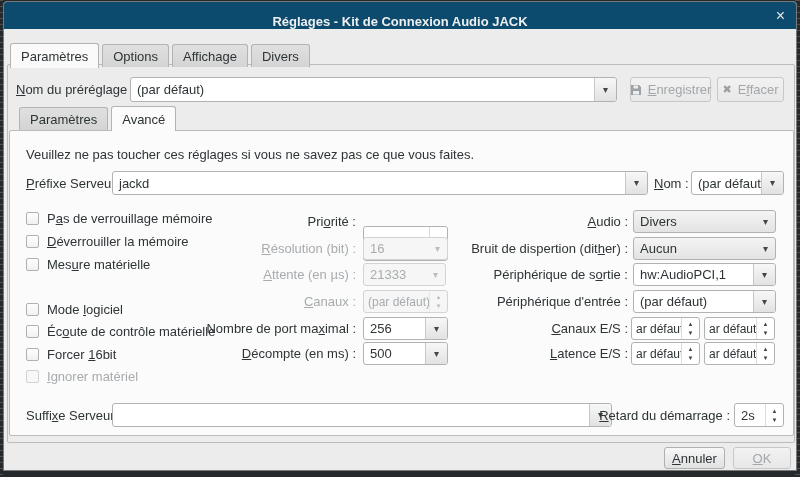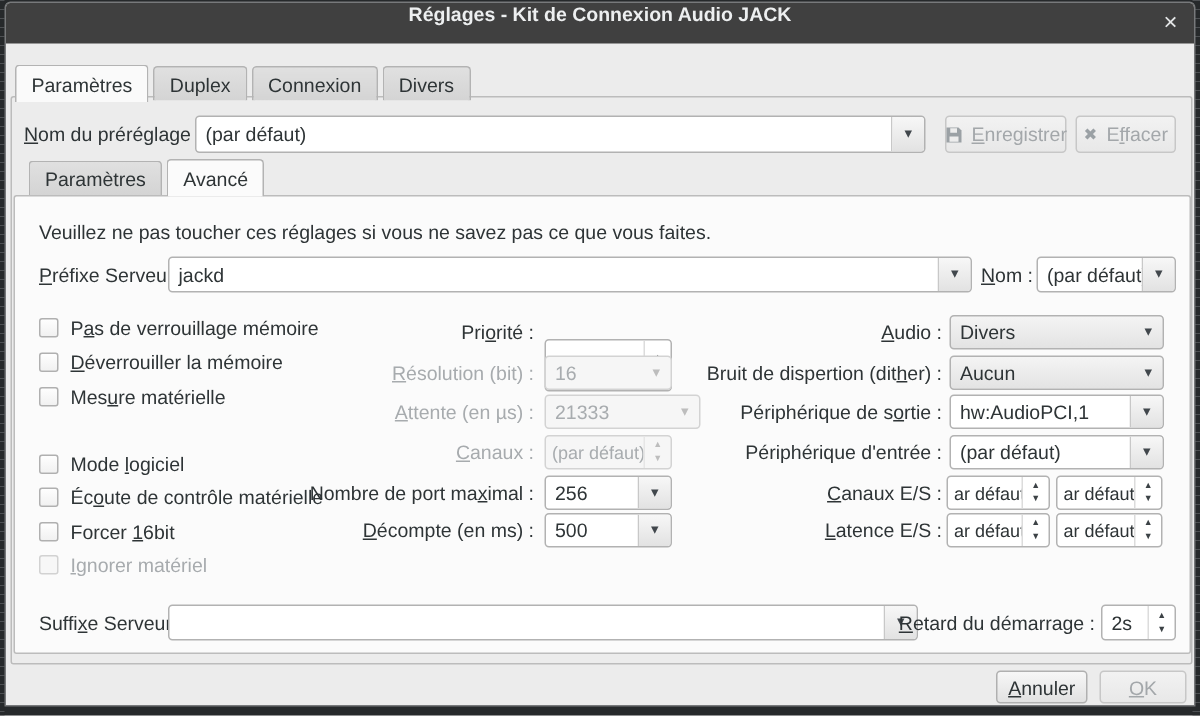--- a/index.html
+++ b/index.html
@@ -11,22 +11,22 @@
 
   
   .edge{position:absolute;top:0;bottom:0;background:#26292b;
         background-image:repeating-linear-gradient(#4d5053 0 1px,transparent 1px 6px)}
   .edge.l{left:0;width:3px}
   .edge.r{right:0;width:5px}
 
   
   .dialog{position:absolute;left:3px;top:1px;width:792px;height:468px;
           background:#ececec;border:1px solid #77797b;border-radius:4px 4px 0 0}
-  .titlebar{position:absolute;left:0;top:0;right:0;height:27px;background:#404040;
-            border-radius:3px 3px 0 0;display:flex;align-items:flex-start;justify-content:center;
+  .titlebar{position:absolute;left:0;top:0;right:0;height:27px;background:#0c4a6e;
+            border-radius:3px 3px 0 0;display:flex;align-items:flex-end;justify-content:center;
             color:#edeff0;font-weight:700;font-size:13px}
   .closebtn{position:absolute;right:11px;top:0;bottom:0;display:flex;align-items:center;
             color:#e4e6e7;font-size:16px;font-weight:400;cursor:default}
   .content{position:absolute;left:1px;top:28px;right:1px;bottom:1px}
 
   
   .tabs{position:absolute;display:flex;align-items:flex-end;z-index:3}
   .tab{height:22px;padding:0 10px;display:flex;align-items:center;margin-right:3px;
        background:linear-gradient(#e0e0e0,#d4d4d4);border:1px solid #b3b3b3;border-bottom:none;
        border-radius:3px 3px 0 0;color:#2e3436;white-space:nowrap}
@@ -88,24 +88,24 @@
     <span class="closebtn">×</span>
   </div>
 
   <div class="content">
 
     <div class="tabs" style="left:5px;top:13px">
       <div class="tab active">
           <span>Paramètres</span>
         </div>
       <div class="tab">
-          <span>Duplex</span>
+          <span>Options</span>
         </div>
       <div class="tab">
-          <span>Connexion</span>
+          <span>Affichage</span>
         </div>
       <div class="tab">
           <span>Divers</span>
         </div>
     </div>
     <div class="pane outer" style="left:2px;top:34px;width:786px;height:377px"></div>
 
     <div class="abs lbl z" style="left:11px;top:47px;height:25px"><u>N</u>om du préréglage :</div>
     <div class="field" style="left:125px;top:47px;width:487px;height:25px">
       <span class="val">(par défaut)</span>
@@ -193,21 +193,21 @@
         </span>
     </div>
 
     <div class="abs lbl r z dis" style="left:96px;top:207px;width:255px;height:23px"><u>R</u>ésolution (bit) :</div>
     <div class="field dis" style="left:358px;top:207px;width:85px;height:23px">
       <span class="val">16</span>
       <span class="chev">▾</span>
     </div>
 
     <div class="abs lbl r z dis" style="left:96px;top:233px;width:255px;height:23px"><u>A</u>ttente (en µs) :</div>
-    <div class="field dis" style="left:358px;top:233px;width:104px;height:23px">
+    <div class="field dis" style="left:358px;top:233px;width:83px;height:23px">
       <span class="val">21333</span>
       <span class="chev">▾</span>
     </div>
 
     <div class="abs lbl r z dis" style="left:96px;top:260px;width:255px;height:23px"><u>C</u>anaux :</div>
     <div class="field dis small" style="left:358px;top:260px;width:85px;height:23px">
       <span class="val">(par défaut)</span>
       <span class="spinbtns">
           <span class="sa">▲</span>
           <span class="sa">▼</span>

